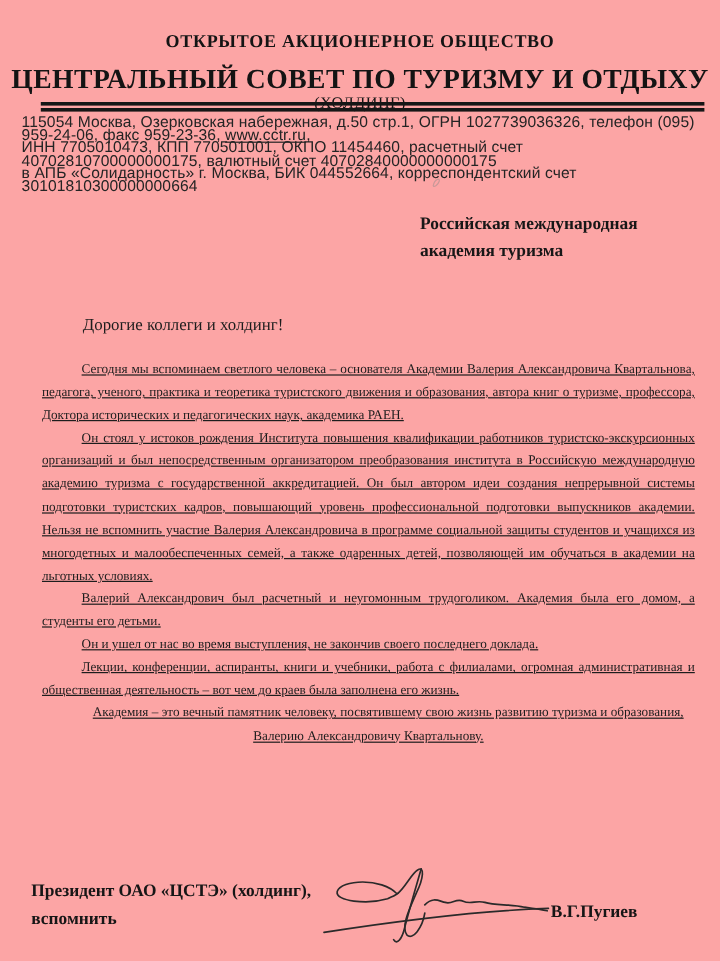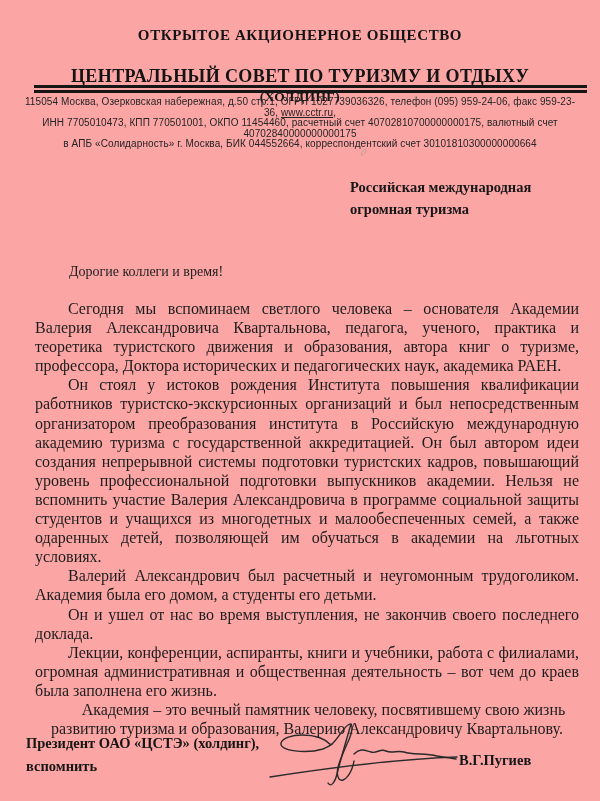--- a/index.html
+++ b/index.html
@@ -8,38 +8,38 @@
     position:relative;
     width:600px; height:801px;
     background:#fca5a5;
     overflow:hidden;
     font-family:"Liberation Serif","DejaVu Serif",serif;
     color:#1b1b1b;
   }
   
   .header { position:absolute; top:26px; left:0; right:0; text-align:center; color:#141414; }
   .header .h1 { font-size:15px; font-weight:bold; letter-spacing:.6px; line-height:19px; }
-  .header .h2 { font-size:18px; font-weight:bold; letter-spacing:.4px; line-height:25px; margin-top:19px; }
-  .header .h3 { font-size:13.5px; font-weight:bold; letter-spacing:.4px; line-height:16px; }
+  .header .h2 { font-size:23px; font-weight:bold; letter-spacing:.4px; line-height:25px; margin-top:8px; }
+  .header .h3 { font-size:13.5px; font-weight:normal; letter-spacing:.4px; line-height:16px; }
   .rule { position:absolute; top:85px; left:34px; right:13px; height:8px;
           border-top:3.5px solid #161616; border-bottom:3px solid #161616; }
-  .contact { position:absolute; top:97px; left:18px; right:18px; text-align:center;
+  .contact { position:absolute; top:97px; left:18px; right:18px; 
              font-family:"Liberation Sans","DejaVu Sans",sans-serif;
-             font-size:10px; line-height:10.6px; color:#242424; letter-spacing:.1px; }
+             font-size:13px; line-height:10.6px; color:#242424; letter-spacing:.1px; }
   .contact .link { text-decoration:underline; }
   
   .stray { position:absolute; left:358px; top:146px; width:12px; height:12px; opacity:.45; }
   
   .recipient { position:absolute; left:310px; top:177px; font-size:14.5px; font-weight:bold;
                line-height:21.5px; color:#171717;margin-left:40px; }
   
   .salutation { position:absolute; left:69px; top:264px; font-size:14px; color:#1d1d1d; }
   .body { position:absolute; left:35px; top:299px; width:544px; }
-  .body p { font-size:16px; line-height:19.1px; text-align:justify; text-indent:33px;
-            color:#1d1d1d; margin:0; }
+  .body p { font-size:11px; line-height:19.1px; text-align:justify; text-indent:33px;
+            color:#1d1d1d; margin:0;text-decoration:underline; }
   .body p.no-justify { text-align:center; }
   
   .sig-left { position:absolute; left:26px; top:732px; font-size:14.5px; font-weight:bold;
               line-height:22.5px; color:#161616; }
   .sig-svg { position:absolute; left:266px; top:721px; }
   .sig-name { position:absolute; left:459px; top:752px; font-size:14.5px; font-weight:bold; color:#161616; }
 </style>
 </head>
 <body>
 
@@ -58,24 +58,24 @@
     <div>ИНН 7705010473, КПП 770501001, ОКПО 11454460, расчетный счет 40702810700000000175, валютный счет 40702840000000000175</div>
     <div>в АПБ «Солидарность» г. Москва, БИК 044552664, корреспондентский счет 30101810300000000664</div>
   </div>
 
   <svg class="stray" viewBox="0 0 12 12">
     <path d="M3 9 C 4 3, 9 2, 8 5 C 7 8, 4 10, 3 9" fill="none" stroke="#8a8a8a" stroke-width="1"></path>
   </svg>
 
   <div class="recipient">
     <div>Российская международная</div>
-    <div>огромная туризма</div>
+    <div>академия туризма</div>
   </div>
 
-  <div class="salutation">Дорогие коллеги и время!</div>
+  <div class="salutation">Дорогие коллеги и холдинг!</div>
 
   <div class="body">
     <p>Сегодня мы вспоминаем светлого человека – основателя Академии Валерия Александровича Квартальнова, педагога, ученого, практика и теоретика туристского движения и образования, автора книг о туризме, профессора, Доктора исторических и педагогических наук, академика РАЕН.</p>
     <p>Он стоял у истоков рождения Института повышения квалификации работников туристско-экскурсионных организаций и был непосредственным организатором преобразования института в Российскую международную академию туризма с государственной аккредитацией. Он был автором идеи создания непрерывной системы подготовки туристских кадров, повышающий уровень профессиональной подготовки выпускников академии. Нельзя не вспомнить участие Валерия Александровича в программе социальной защиты студентов и учащихся из многодетных и малообеспеченных семей, а также одаренных детей, позволяющей им обучаться в академии на льготных условиях.</p>
     <p>Валерий Александрович был расчетный и неугомонным трудоголиком. Академия была его домом, а студенты его детьми.</p>
     <p>Он и ушел от нас во время выступления, не закончив  своего последнего доклада.</p>
     <p>Лекции, конференции, аспиранты, книги и учебники, работа с филиалами, огромная административная и общественная деятельность – вот чем до краев была заполнена его жизнь.</p>
     <p class="no-justify">Академия – это вечный памятник человеку, посвятившему свою жизнь развитию туризма и образования, Валерию Александровичу Квартальнову.</p>
   </div>
 

